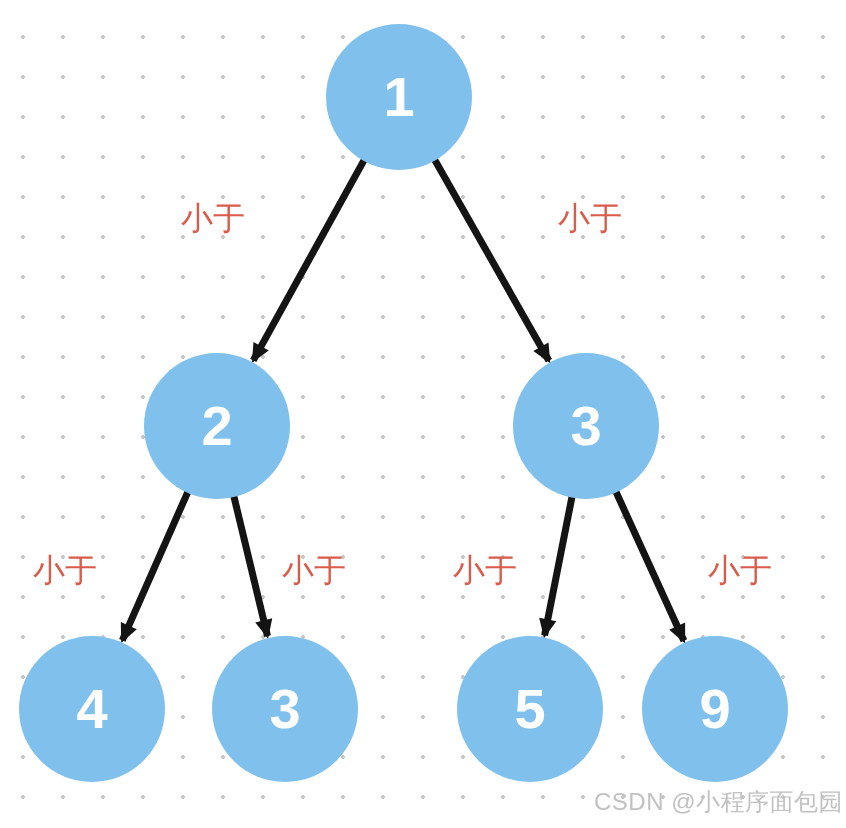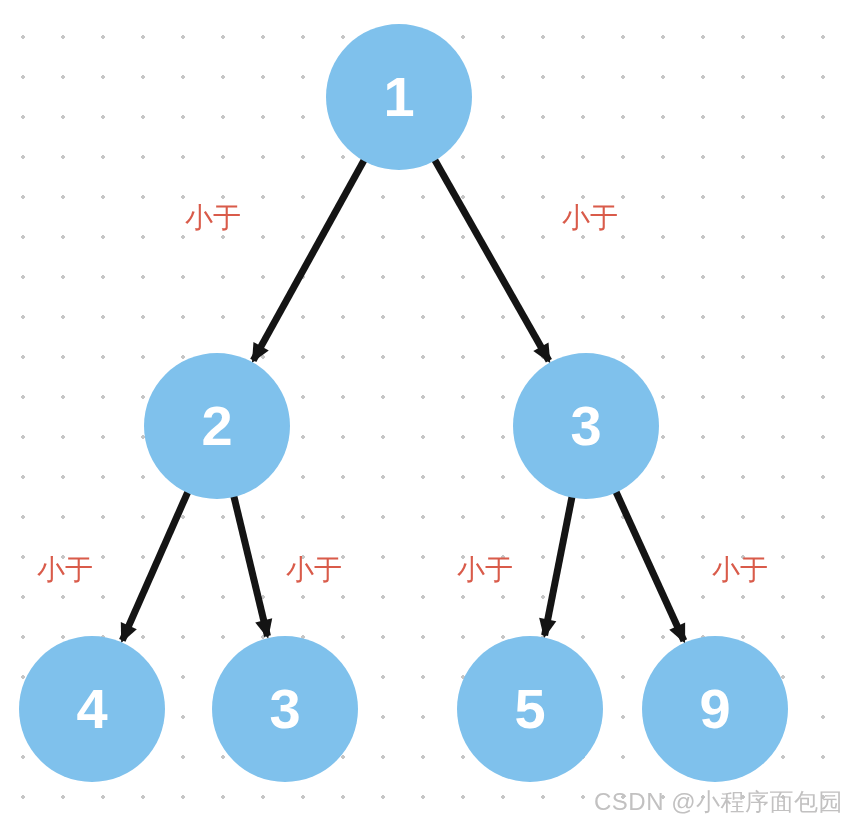--- a/index.html
+++ b/index.html
@@ -49,21 +49,21 @@
     color: var(--node-text);
     font-size: 56px;
     font-weight: bold;
     line-height: 1;
     user-select: none;
   }
   .edge-label {
     position: absolute;
     transform: translate(-50%, -50%);
     color: var(--edge-label);
-    font-size: 28px;
+    font-size: 32px;
     line-height: 1;
     white-space: nowrap;
     user-select: none;
   }
   .watermark {
     position: absolute;
     right: 3px;
     bottom: 10px;
     color: var(--watermark);
     font-size: 24px;

